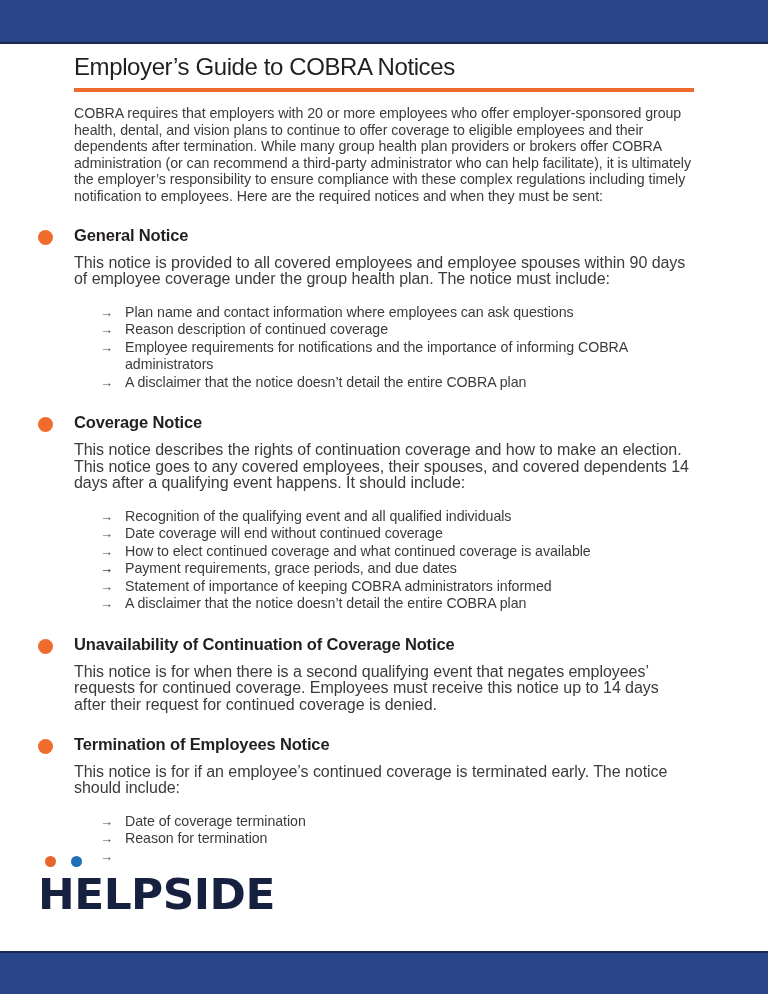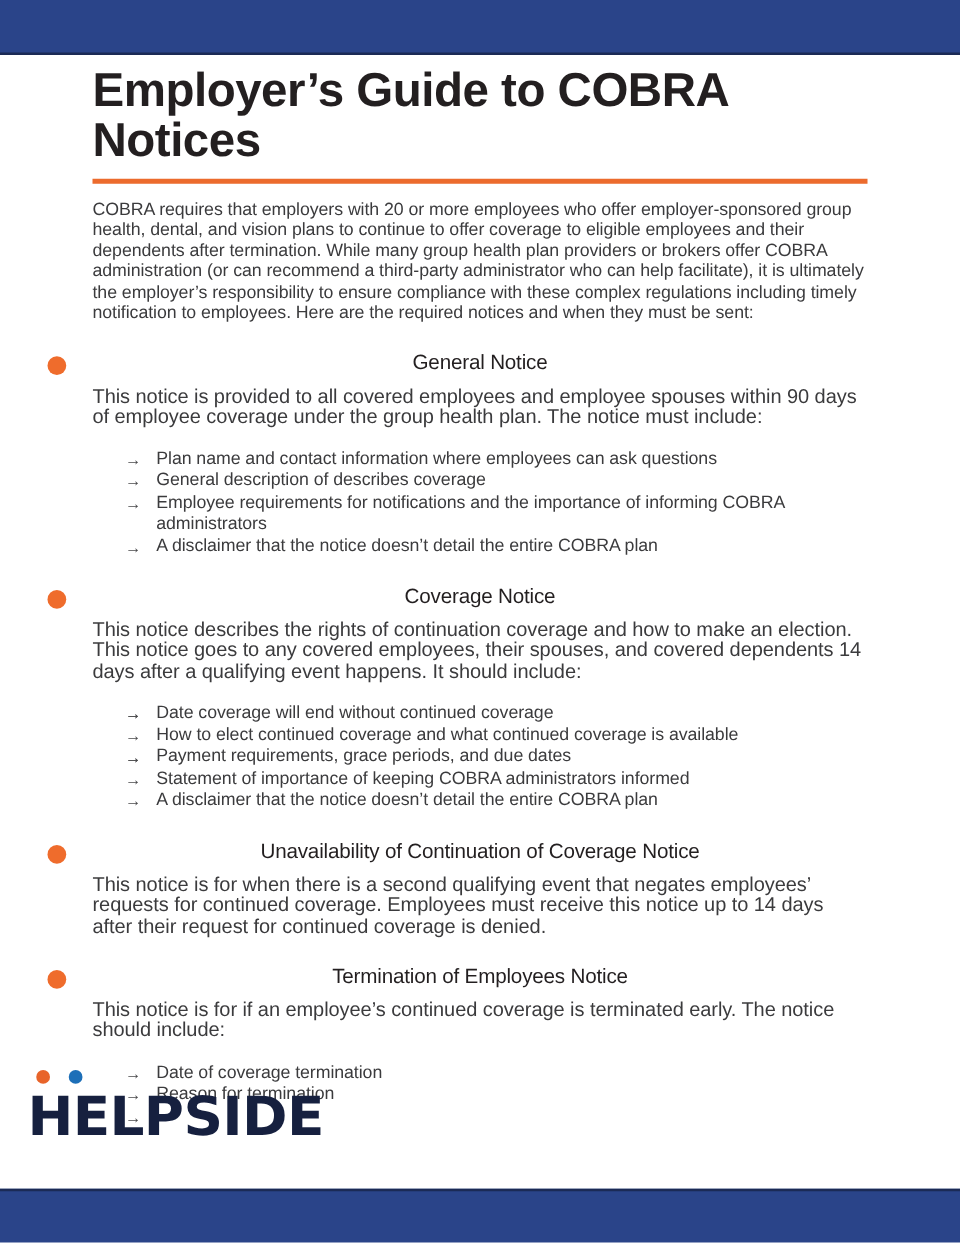--- a/index.html
+++ b/index.html
@@ -47,22 +47,22 @@
 
   .content {
     position: absolute;
     left: 74px;
     top: 4px;
     width: 620px;
   }
 
   
   .doc-title {
-    font-size: 38px;
-    font-weight: bold;
+    font-size: 24px;
+    font-weight: normal;
     letter-spacing: -0.4px;
     color: #231f20;
     line-height: 1.05;
     margin: 0;
     padding-top: 6px;
   }
   .title-rule {
     margin-top: 9px;
     width: 620px;
     height: 4px;
@@ -92,26 +92,25 @@
     position: absolute;
     left: -36px;
     top: 4px;
     width: 15px;
     height: 15px;
     border-radius: 50%;
     background: #ef6c2c;
   }
   .section-title {
     font-size: 16.5px;
-    font-weight: normal;
+    font-weight: bold;
     color: #231f20;
     letter-spacing: -0.15px;
     line-height: 1.2;
     margin: 0;
-    text-align: center;
   }
   .section-body {
     margin-top: 9px;
     font-size: 16px;
     line-height: 16.5px;
     color: #3b3b3d;
     letter-spacing: -0.05px;
   }
 
   
@@ -134,21 +133,21 @@
     left: 0;
     top: 0;
     font-size: 13px;
     line-height: 17.5px;
     color: #4a4a4c;
   }
 
   
   .logo-block {
     position: absolute;
-    left: 22px;
+    left: 38px;
     top: 812px;
     width: 320px;
   }
   .logo-dots {
     position: relative;
     height: 14px;
     margin-left: 6px;
   }
   .dot {
     position: absolute;
@@ -200,33 +199,33 @@
 
     <div id="sections-host">
         <div class="section">
           <div class="section-head">
             <span class="bullet-dot"></span>
             <h2 class="section-title">General Notice</h2>
           </div>
           <p class="section-body">This notice is provided to all covered employees and employee spouses within 90 days of employee coverage under the group health plan. The notice must include:</p>
           <ul class="arrow-list">
             <li><span class="arrow-glyph">→</span><span>Plan name and contact information where employees can ask questions</span></li>
-            <li><span class="arrow-glyph">→</span><span>General description of describes coverage</span></li>
+            <li><span class="arrow-glyph">→</span><span>Reason description of continued coverage</span></li>
             <li><span class="arrow-glyph">→</span><span>Employee requirements for notifications and the importance of informing COBRA administrators</span></li>
             <li><span class="arrow-glyph">→</span><span>A disclaimer that the notice doesn’t detail the entire COBRA plan</span></li>
           </ul>
         </div>
         <div class="section">
           <div class="section-head">
             <span class="bullet-dot"></span>
             <h2 class="section-title">Coverage Notice</h2>
           </div>
           <p class="section-body">This notice describes the rights of continuation coverage and how to make an election. This notice goes to any covered employees, their spouses, and covered dependents 14 days after a qualifying event happens. It should include:</p>
           <ul class="arrow-list">
-            <li><span class="arrow-glyph">→</span></li>
+            <li><span class="arrow-glyph">→</span><span>Recognition of the qualifying event and all qualified individuals</span></li>
             <li><span class="arrow-glyph">→</span><span>Date coverage will end without continued coverage</span></li>
             <li><span class="arrow-glyph">→</span><span>How to elect continued coverage and what continued coverage is available</span></li>
             <li><span class="arrow-glyph">→</span></li>
             <li><span class="arrow-glyph">→</span><span>Payment requirements, grace periods, and due dates</span></li>
             <li><span class="arrow-glyph">→</span><span>Statement of importance of keeping COBRA administrators informed</span></li>
             <li><span class="arrow-glyph">→</span><span>A disclaimer that the notice doesn’t detail the entire COBRA plan</span></li>
           </ul>
         </div>
         <div class="section">
           <div class="section-head">

